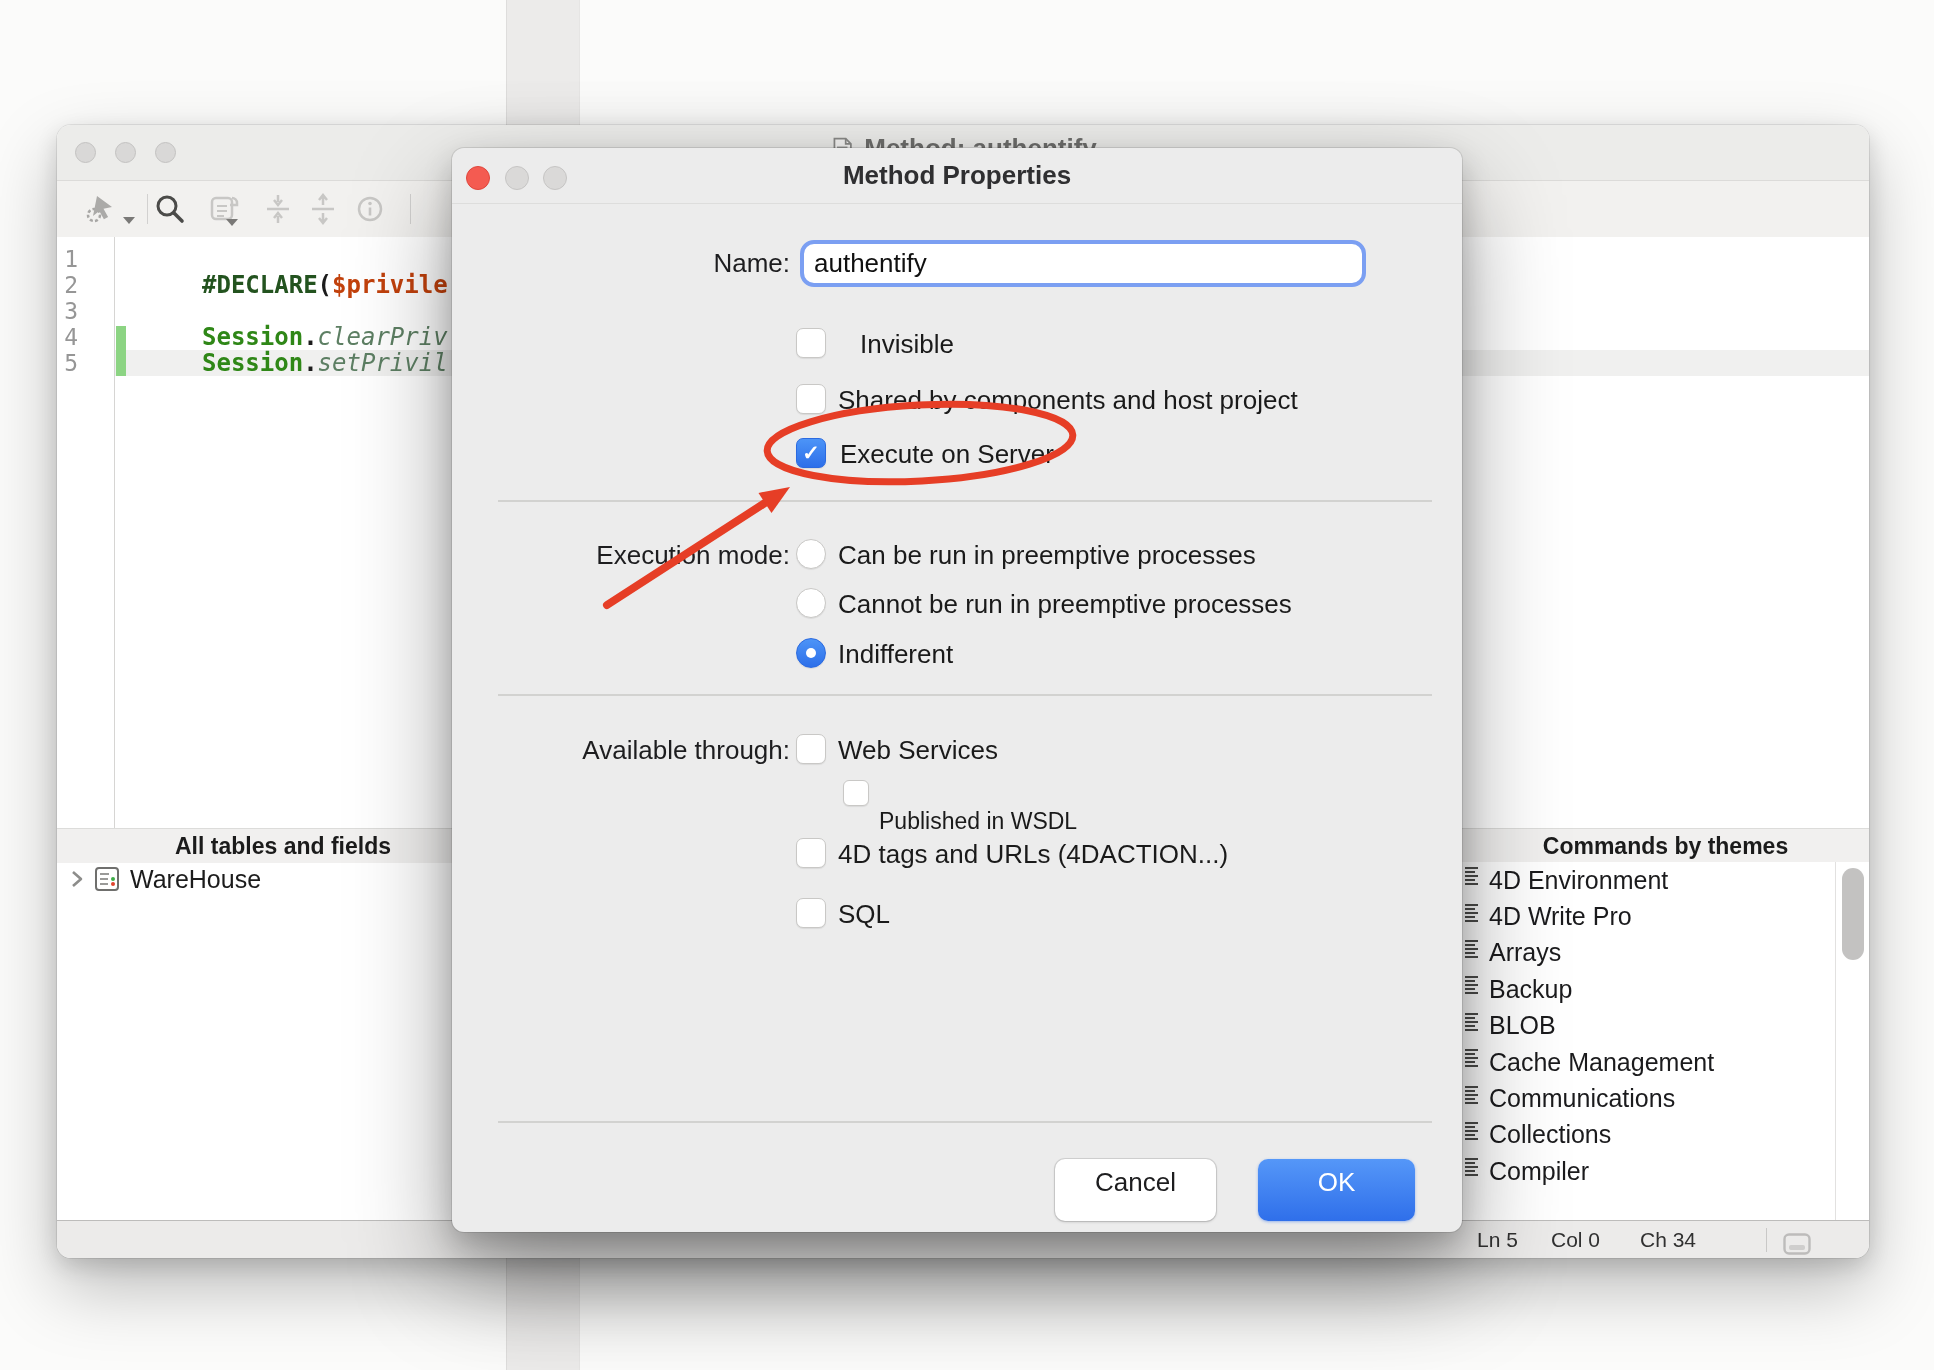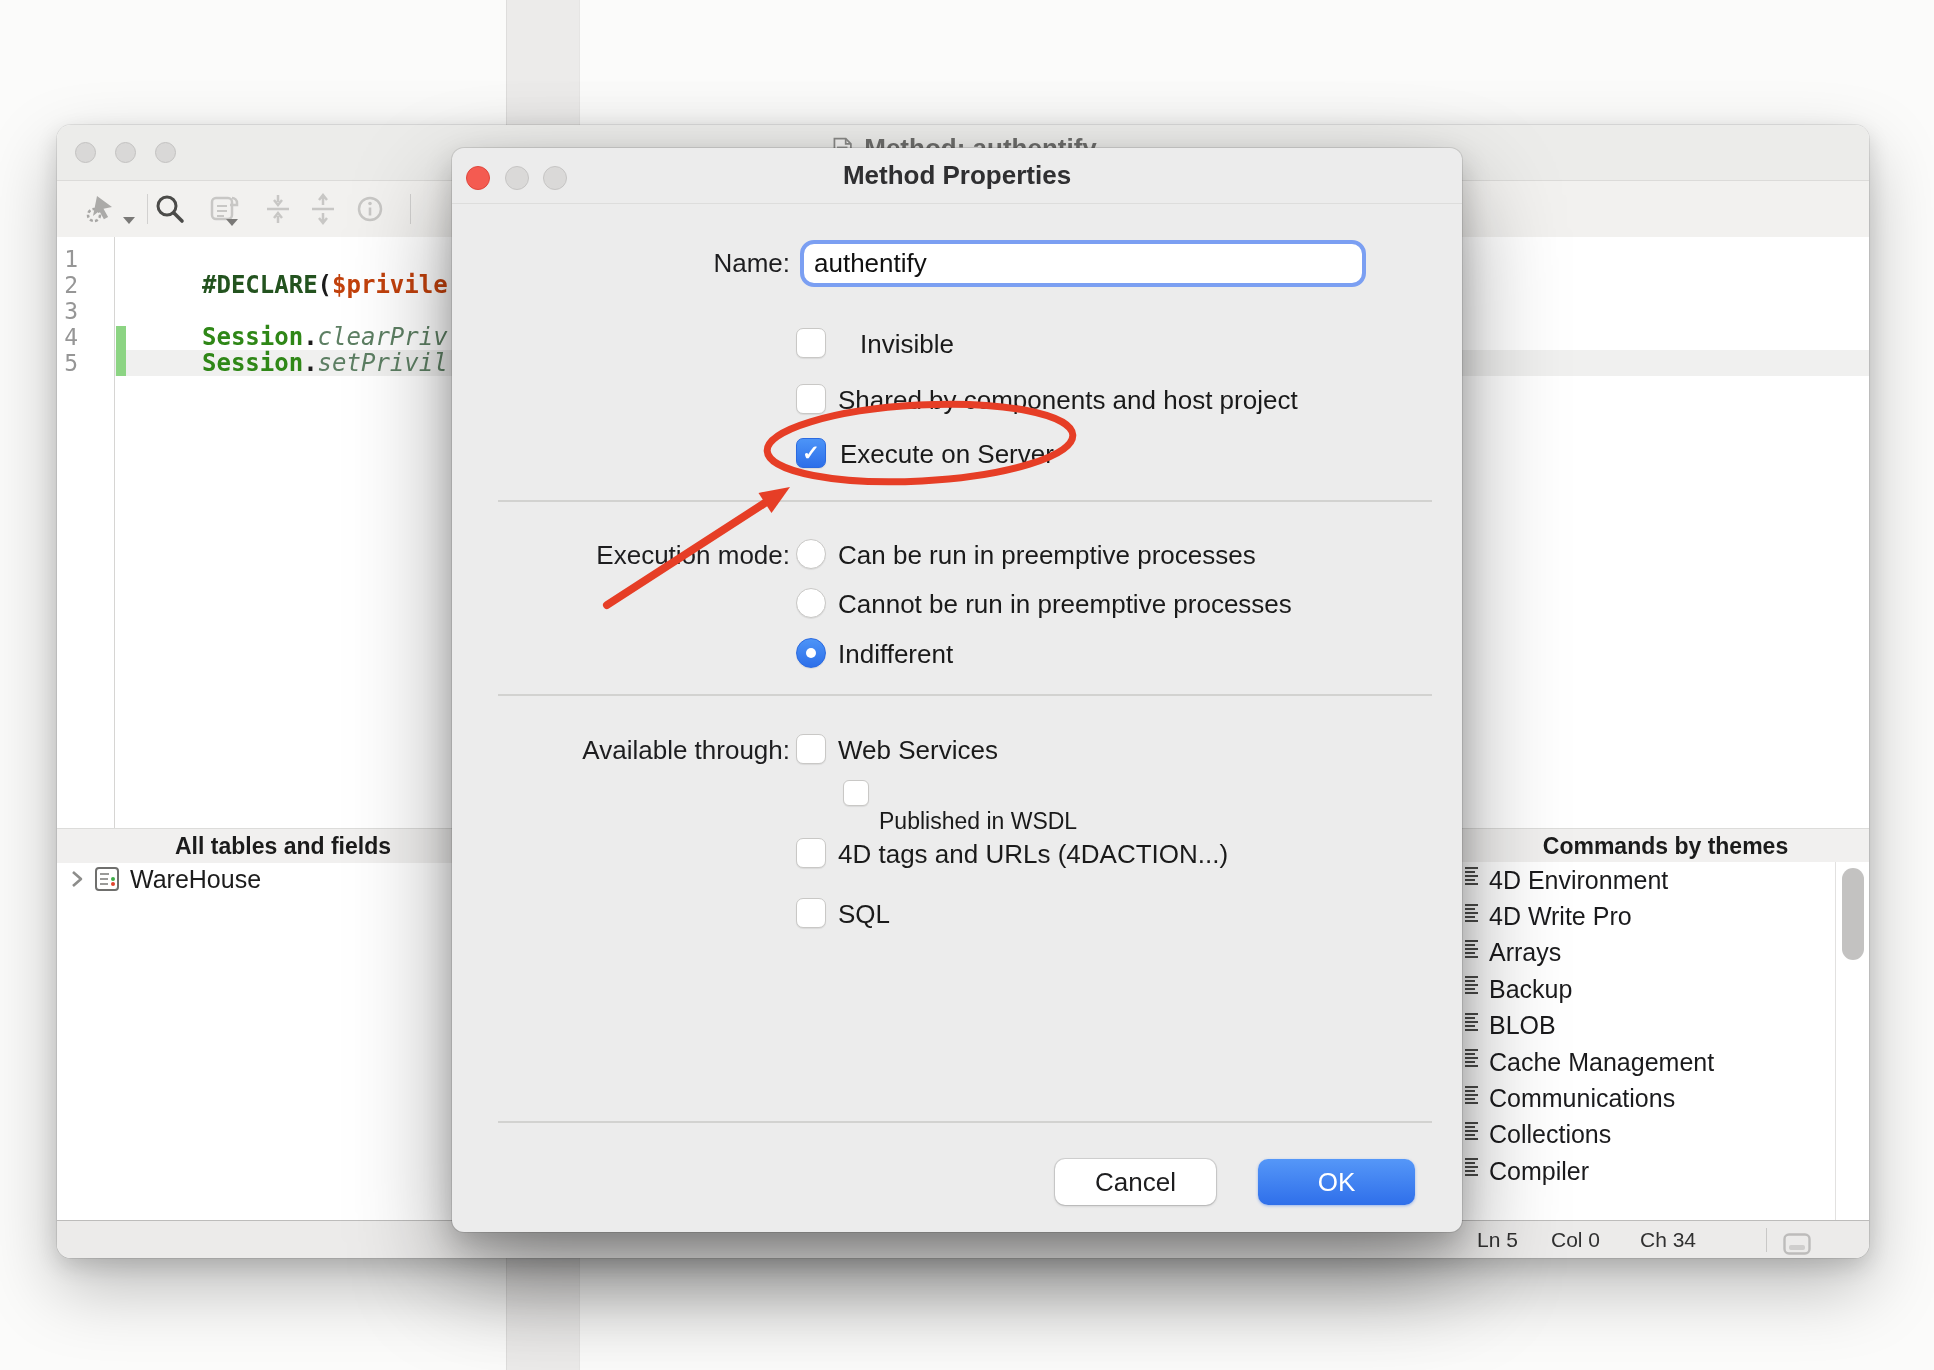--- a/index.html
+++ b/index.html
@@ -73,21 +73,21 @@
   .cb.small{width:24px;height:24px;left:391px;border-radius:6px;}
   .cb.checked{background:linear-gradient(#4c94f7,#2d6fe9);border:1px solid #2b6ae0;color:#fff;
       font-size:21px;font-weight:bold;text-align:center;line-height:28px;}
   .radio{position:absolute;left:344px;width:28px;height:28px;border-radius:50%;background:#fff;
          border:1px solid #c9c8c6;box-shadow:0 1px 1px rgba(0,0,0,.08);}
   .radio.sel{background:linear-gradient(#4c94f7,#2d6fe9);border:1px solid #2b6ae0;}
   .radio.sel::after{content:"";position:absolute;left:9px;top:9px;width:10px;height:10px;border-radius:50%;background:#fff;}
   .dlg-label{position:absolute;font-size:26px;color:#1a1a1a;white-space:nowrap;}
   .dlg-label.small{font-size:23px;}
   .sep{position:absolute;left:46px;right:30px;height:1.5px;background:#d2d2d0;}
-  .btn{position:absolute;top:1011px;height:46px;border-radius:10px;text-align:center;line-height:46px;
+  .btn{position:absolute;top:1011px;height:62px;border-radius:10px;text-align:center;line-height:46px;
        font-size:26px;}
   .btn.cancel{left:603px;width:161px;background:#fff;color:#1d1d1f;
        box-shadow:0 0 0 1px rgba(0,0,0,.10),0 1px 3px rgba(0,0,0,.18);}
   .btn.ok{left:806px;width:157px;background:linear-gradient(#5597f8,#2f6fea);color:#fff;
        box-shadow:0 1px 3px rgba(46,110,232,.45);}
   .annotation{position:absolute;left:0;top:0;pointer-events:none;}
 </style>
 </head>
 <body>
 

